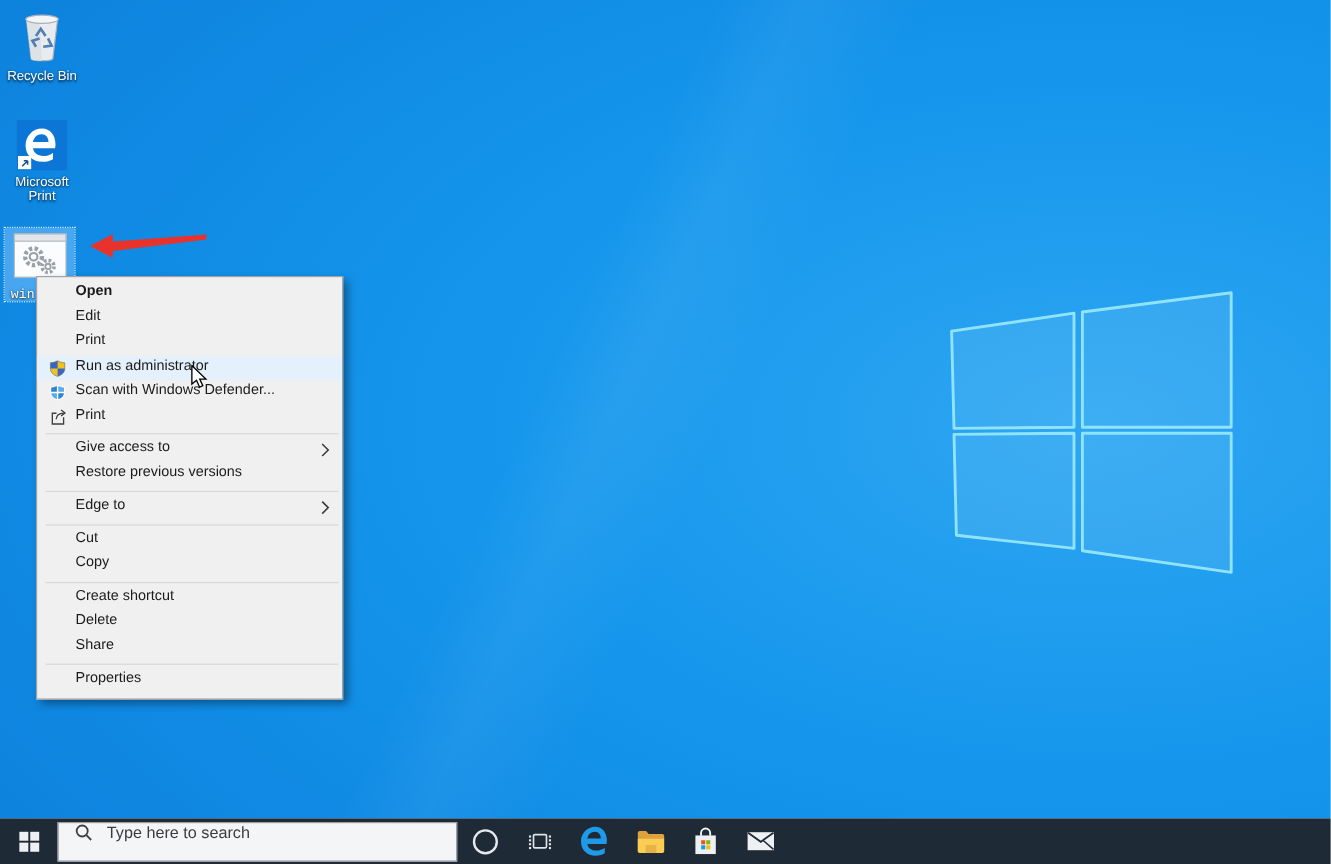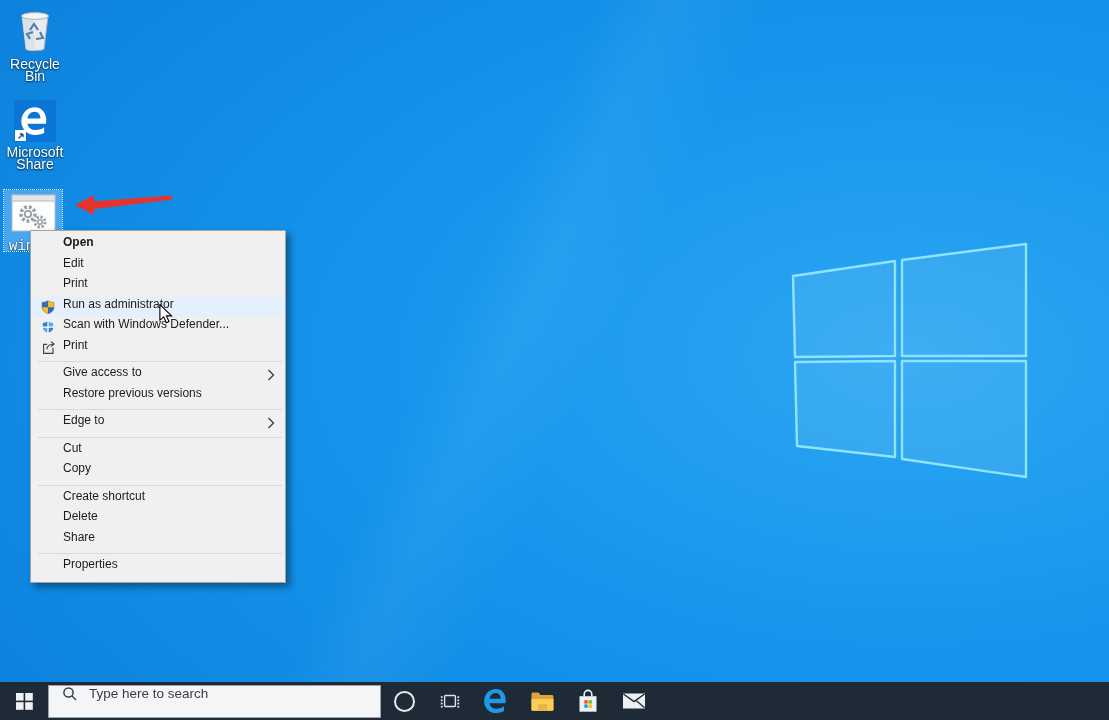--- a/index.html
+++ b/index.html
@@ -12,21 +12,21 @@
   .wallpaper{position:absolute;inset:0;height:682px;
     background:
       linear-gradient(115deg, rgba(255,255,255,0) 42%, rgba(255,255,255,.05) 47%, rgba(255,255,255,0) 54%),
       radial-gradient(135% 125% at 82% 52%, #2ea6f2 0%, #1596ec 34%, #0f88e2 62%, #0a73cf 100%);
   }
   .win-logo{position:absolute;left:780px;top:235px;}
 
   
   .dicon{position:absolute;width:64px;text-align:center;cursor:default;}
   .dicon .art{display:flex;justify-content:center;align-items:flex-end;height:46px;}
-  .dicon .lbl{margin-top:4px;font-size:14px;line-height:12px;color:#fff;
+  .dicon .lbl{margin-top:4px;font-size:11px;line-height:12px;color:#fff;
               text-shadow:0 1px 2px rgba(0,0,0,.65), 0 0 2px rgba(0,0,0,.4);}
   .dicon.selected{background:rgba(140,205,255,.45);outline:1px dotted #d5eeff;font-family:Liberation Mono, monospace;}
   #icon-recycle{left:3px;top:8px;}
   #icon-edge{left:3px;top:96px;}
   #icon-win{left:4px;top:190px;width:58px;height:61px;z-index:3;}
   #icon-win .lbl{text-align:left;padding-left:5px;}
   .edge-tile{width:42px;height:42px;background:#0b76d6;display:flex;align-items:center;justify-content:center;position:relative;}
   .shortcut-overlay{position:absolute;left:1px;bottom:1px;width:11px;height:11px;background:#fff;
       display:flex;align-items:center;justify-content:center;}
 
@@ -96,21 +96,21 @@
         <svg width="30" height="30" viewBox="0 0 16 16">
           <path fill="#ffffff" fill-rule="evenodd" d="M8 .6C3.9.6.7 3.9.7 8.1c0 4.3 3.2 7.3 7.5 7.3 1.9 0 3.6-.5 4.7-1.2v-2.9c-1.1.9-2.7 1.5-4.3 1.5-2.5 0-4.3-1.3-4.6-3.4h9.8c.1-.5.2-1.1.2-1.6C14 3.5 11.6.6 8 .6zm-4 6c.3-2 1.7-3.5 3.8-3.5 2 0 3.1 1.5 3.1 3.5H4z"></path>
         </svg>
         <div class="shortcut-overlay">
           <svg width="8" height="8" viewBox="0 0 8 8">
             <path d="M1.5 6.5 L6 2 M6 2 H2.8 M6 2 V5.2" stroke="#1b4f8f" stroke-width="1.3" fill="none"></path>
           </svg>
         </div>
       </div>
     </div>
-    <div class="lbl">Microsoft Share</div>
+    <div class="lbl">Microsoft Print</div>
   </div>
 
   <div class="dicon selected" id="icon-win">
     <div class="art">
       <svg width="52" height="44" viewBox="0 0 52 44">
         <rect x="5" y="3" width="43" height="36" fill="#fbfcfd" stroke="#b4bac0" stroke-width="1"></rect>
         <rect x="5" y="3" width="43" height="6" fill="#e2e6ea" stroke="#b4bac0" stroke-width="1"></rect>
         <g fill="none" stroke="#9aa0a6">
           <circle cx="21" cy="22" r="7" stroke-width="3.6" stroke-dasharray="2.8 2"></circle>
           <circle cx="21" cy="22" r="3.2" stroke-width="1.8"></circle>

